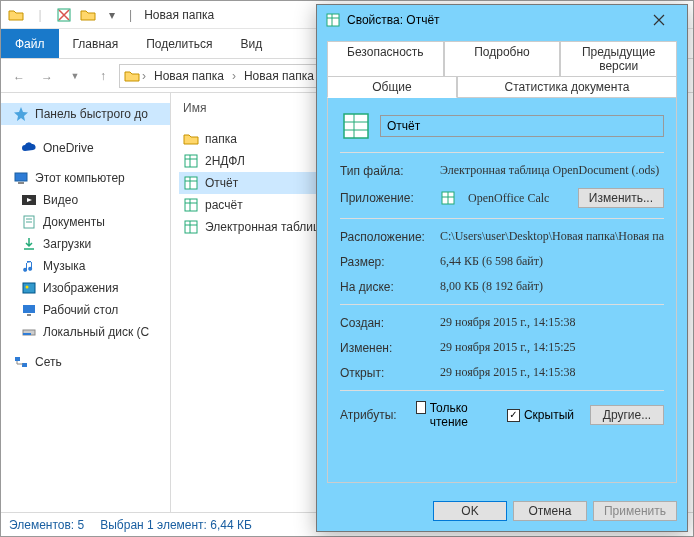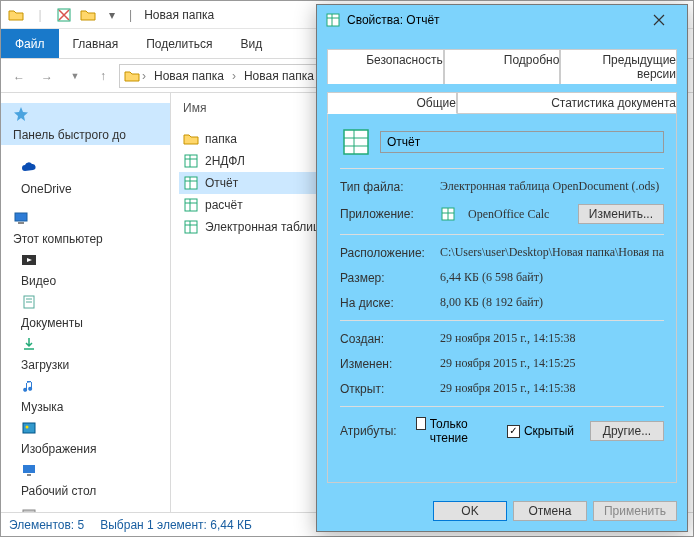--- a/index.html
+++ b/index.html
@@ -18,42 +18,42 @@
 .ribbon .tab.file { background: #1979ca; color: #fff; }
 
 .nav-bar { height: 34px; display: flex; align-items: center; padding: 0 6px; gap: 4px; border-bottom: 1px solid #dadada; }
 .nav-btn { width: 24px; height: 24px; display: flex; align-items: center; justify-content: center; color: #888; }
 .breadcrumb { flex: 1; height: 24px; border: 1px solid #ccc; display: flex; align-items: center; padding: 0 4px; gap: 2px; background: #fff; overflow: hidden; white-space: nowrap; }
 .crumb { padding: 0 6px; color: #333; }
 .crumb-sep { color: #888; }
 
 .body-area { display: flex; height: calc(100% - 28px - 30px - 34px - 24px); }
 .nav-pane { width: 170px; border-right: 1px solid #dadada; padding: 6px 0; overflow: hidden; }
-.nav-item { display: flex; gap: 6px; padding: 3px 6px 3px 20px; color: #333; white-space: nowrap; flex-direction: column; }
+.nav-item { display: flex; align-items: center; gap: 6px; padding: 3px 6px 3px 20px; color: #333; white-space: nowrap; }
 .nav-item.quick { background: #cce8ff; margin: 4px 0; padding-left: 12px; }
 .nav-item.quick .label { font-weight: 400; }
 .nav-group-spacer { height: 8px; }
 .nav-icon { width: 16px; height: 16px; display: inline-flex; align-items: center; justify-content: center; }
 
 .content { flex: 1; padding: 6px 8px; }
 .col-header { color: #555; padding: 2px 4px 6px 4px; border-bottom: 1px solid transparent; }
 .file-row { display: flex; align-items: center; gap: 6px; padding: 3px 4px; color: #333; white-space: nowrap; overflow: hidden; }
 .file-row.selected { background: #cce8ff; }
 .file-icon { width: 16px; height: 16px; display: inline-flex; align-items: center; justify-content: center; }
 
 .status-bar { position: absolute; bottom: 0; left: 0; right: 0; height: 24px; border-top: 1px solid #dadada; display: flex; align-items: center; padding: 0 8px; color: #1a5fa1; gap: 16px; }
 
 
 .properties { position: absolute; top: 4px; left: 316px; width: 372px; height: 528px; background: #7dd3fc; border: 1px solid #777; box-shadow: 0 4px 20px rgba(0,0,0,0.3); display: flex; flex-direction: column; }
 .properties .dlg-title { height: 30px; display: flex; align-items: center; padding: 0 8px; }
 .properties .dlg-title .dlg-icon { width: 16px; height: 16px; margin-right: 6px; }
 .properties .dlg-close { margin-left: auto; width: 40px; height: 28px; display: flex; align-items: center; justify-content: center; }
 .tabs-strip { padding: 6px 10px 0 10px; }
 .tabs-row { display: flex; }
-.tab-btn { border: 1px solid #ccc; border-bottom: none; padding: 3px 0; text-align: right; background: #fff; color: #333; flex: 1; position: relative; margin-top: 8px; }
+.tab-btn { border: 1px solid #ccc; border-bottom: none; padding: 3px 0; text-align: center; background: #fff; color: #333; flex: 1; position: relative; }
 .tab-btn.active { background: #fff; z-index: 2; border-bottom: 1px solid #fff; margin-bottom: -1px; }
 .tabs-row.second .tab-btn:first-child { flex: 0 0 130px; }
 .tab-panel { border: 1px solid #ccc; margin: 0 10px 10px 10px; flex: 1; padding: 12px; display: flex; flex-direction: column; gap: 10px; position: relative; }
 
 .prop-row { display: flex; align-items: center; gap: 8px; }
 .prop-label { width: 92px; color: #333; }
 .prop-value { color: #333; flex: 1; font-family: Liberation Serif, serif; }
 .filename-box { border: 1px solid #999; padding: 3px 6px; flex: 1; }
 .big-icon { width: 32px; height: 32px; display: flex; align-items: center; justify-content: center; }
 .divider { height: 1px; background: #ddd; }

